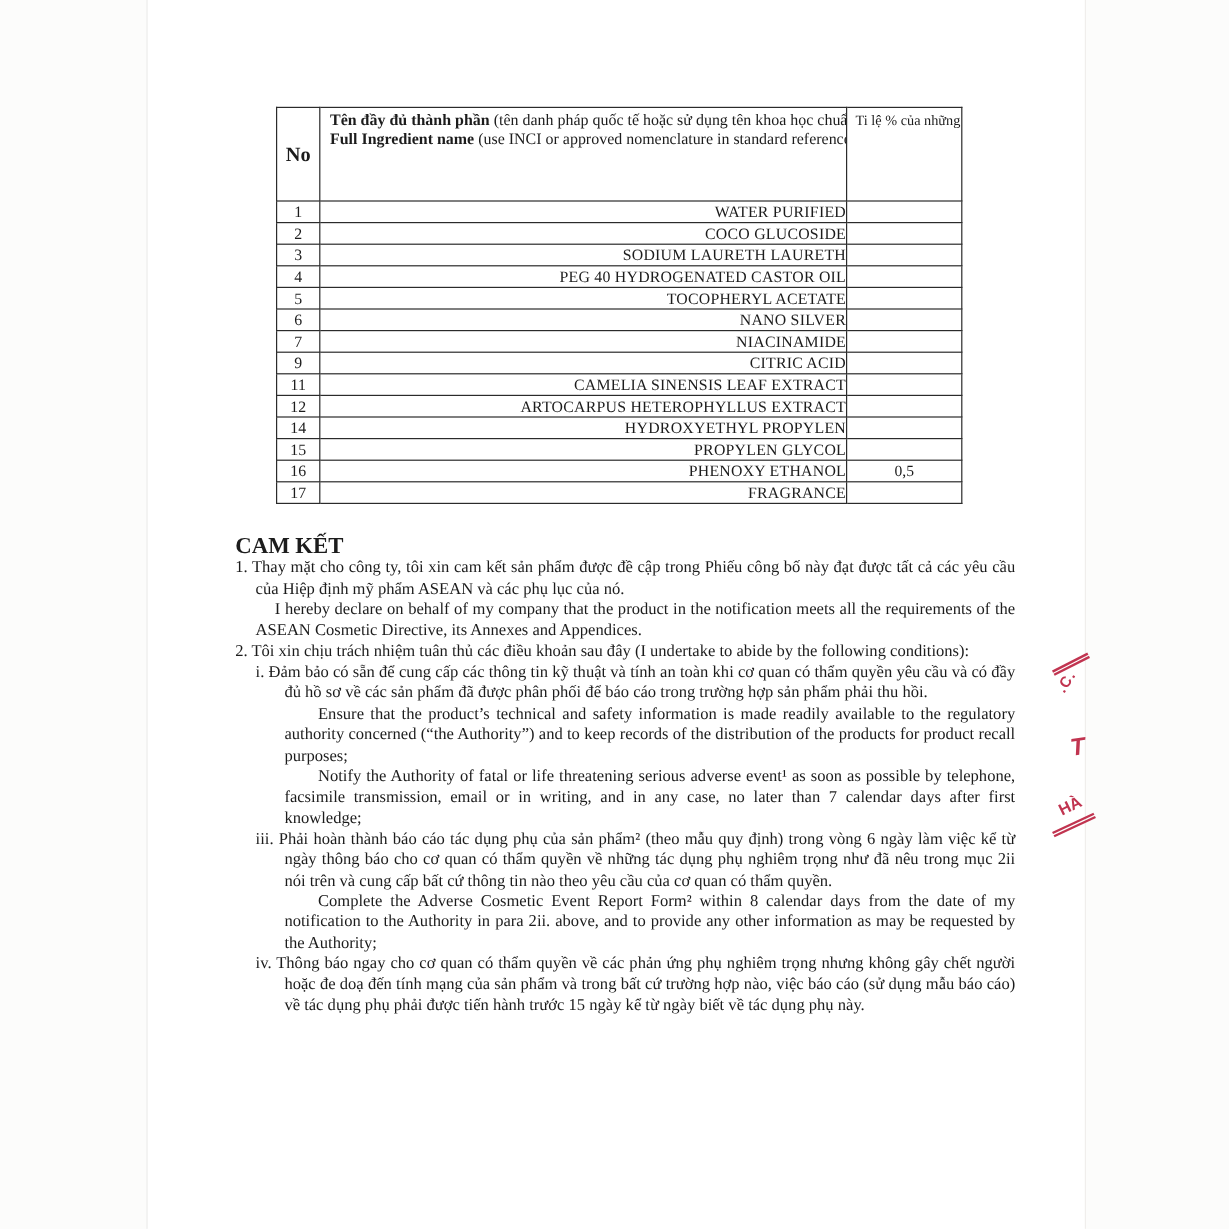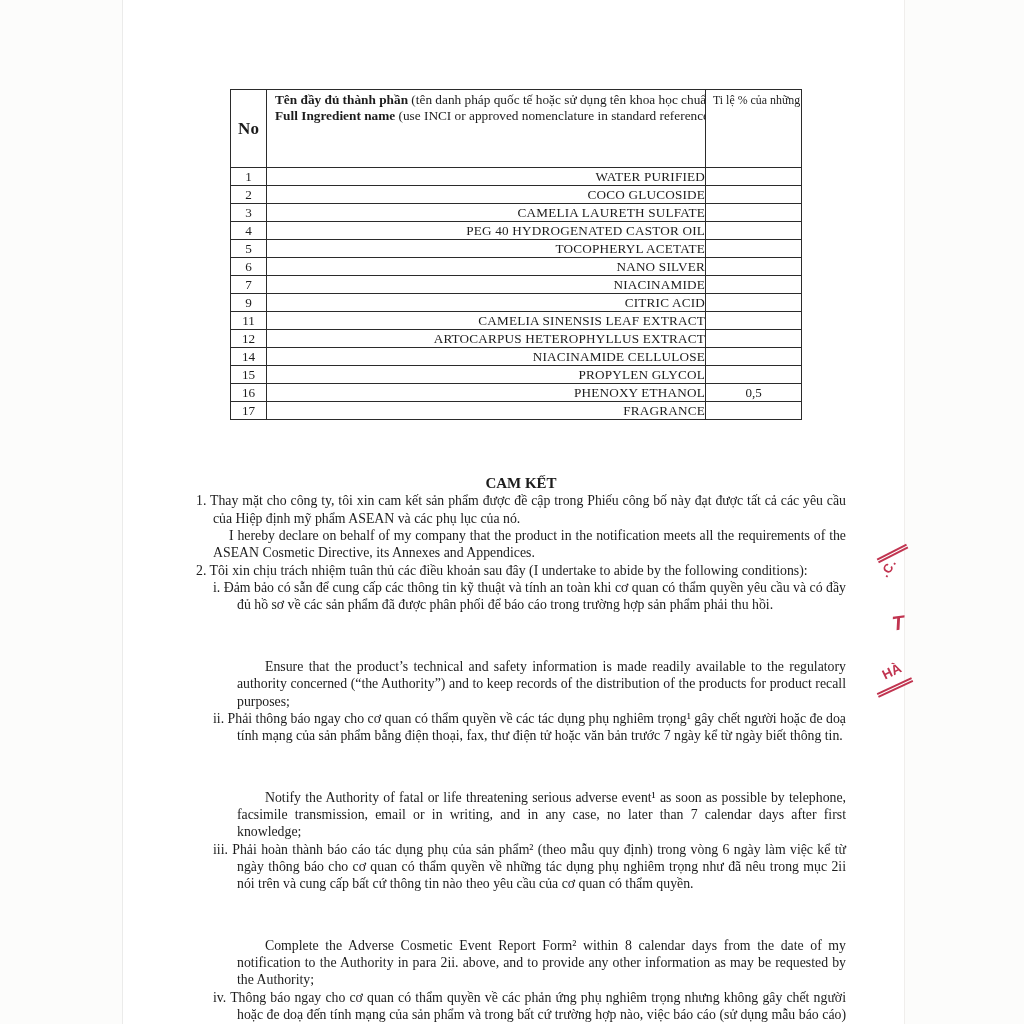--- a/index.html
+++ b/index.html
@@ -42,26 +42,26 @@
   tbody td { height:17px; font-size:13.2px; line-height:17px; padding:0;text-align:right; }
   td.c-no  { text-align:center; }
   td.c-name{ padding-left:10px; letter-spacing:0.2px; }
   td.c-pct { text-align:center; font-size:13px; }
   
   .declaration {
     position:absolute; left:196px; top:447px; width:650px;
     font-size:13.8px; line-height:17.35px;
     text-align:justify; color:#1c1c1c;
   }
-  .decl-title { text-align:center; font-weight:bold; font-size:15px; line-height:17.4px;margin-top:28px; }
+  .decl-title { text-align:left; font-weight:bold; font-size:19px; line-height:17.4px; }
   .num-item   { padding-left:17px; text-indent:-17px; }
   .num-item-en{ padding-left:17px; text-indent:16px; }
   .sub-items  { margin-left:17px; }
   .sub-vn { padding-left:24px; text-indent:-24px; }
-  .sub-en { padding-left:24px; text-indent:28px;margin-top:44px; }
+  .sub-en { padding-left:24px; text-indent:28px; }
   
   .stamp-frag {
     position:absolute; color:#c13450;
     font-family:"Liberation Sans","DejaVu Sans",sans-serif;
     font-weight:bold;
   }
   .stamp-lines {
     position:absolute; width:33px; height:5px;
     border-top:2.2px solid #c13450; border-bottom:2.2px solid #c13450;
   }
@@ -98,21 +98,21 @@
         <td class="c-name">WATER PURIFIED</td>
         <td class="c-pct"></td>
       </tr>
     <tr>
         <td class="c-no">2</td>
         <td class="c-name">COCO GLUCOSIDE</td>
         <td class="c-pct"></td>
       </tr>
     <tr>
         <td class="c-no">3</td>
-        <td class="c-name">CAMELIA LAURETH SULFATE</td>
+        <td class="c-name">SODIUM LAURETH LAURETH</td>
         <td class="c-pct"></td>
       </tr>
     <tr>
         <td class="c-no">4</td>
         <td class="c-name">PEG 40 HYDROGENATED CASTOR OIL</td>
         <td class="c-pct"></td>
       </tr>
     <tr>
         <td class="c-no">5</td>
         <td class="c-name">TOCOPHERYL ACETATE</td>
@@ -138,21 +138,21 @@
         <td class="c-name">CAMELIA SINENSIS LEAF EXTRACT</td>
         <td class="c-pct"></td>
       </tr>
     <tr>
         <td class="c-no">12</td>
         <td class="c-name">ARTOCARPUS HETEROPHYLLUS EXTRACT</td>
         <td class="c-pct"></td>
       </tr>
     <tr>
         <td class="c-no">14</td>
-        <td class="c-name">NIACINAMIDE CELLULOSE</td>
+        <td class="c-name">HYDROXYETHYL PROPYLEN</td>
         <td class="c-pct"></td>
       </tr>
     <tr>
         <td class="c-no">15</td>
         <td class="c-name">PROPYLEN GLYCOL</td>
         <td class="c-pct"></td>
       </tr>
     <tr>
         <td class="c-no">16</td>
         <td class="c-name">PHENOXY ETHANOL</td>
@@ -167,21 +167,20 @@
 </table>
 
 <div class="declaration">
   <div class="decl-title">CAM KẾT</div>
   <div class="num-item">1. Thay mặt cho công ty, tôi xin cam kết sản phẩm được đề cập trong Phiếu công bố này đạt được tất cả các yêu cầu của Hiệp định mỹ phẩm ASEAN và các phụ lục của nó.</div>
   <div class="num-item-en">I hereby declare on behalf of my company that the product in the notification meets all the requirements of the ASEAN Cosmetic Directive, its Annexes and Appendices.</div>
   <div class="num-item">2. Tôi xin chịu trách nhiệm tuân thủ các điều khoản sau đây (I undertake to abide by the following conditions):</div>
   <div class="sub-items">
     <div class="sub-vn">i. Đảm bảo có sẵn để cung cấp các thông tin kỹ thuật và tính an toàn khi cơ quan có thẩm quyền yêu cầu và có đầy đủ hồ sơ về các sản phẩm đã được phân phối để báo cáo trong trường hợp sản phẩm phải thu hồi.</div>
     <div class="sub-en">Ensure that the product’s technical and safety information is made readily available to the regulatory authority concerned (“the Authority”) and to keep records of the distribution of the products for product recall purposes;</div>
-    <div class="sub-vn">ii. Phải thông báo ngay cho cơ quan có thẩm quyền về các tác dụng phụ nghiêm trọng¹ gây chết người hoặc đe doạ tính mạng của sản phẩm bằng điện thoại, fax, thư điện tử hoặc văn bản trước 7 ngày kể từ ngày biết thông tin.</div>
     <div class="sub-en">Notify the Authority of fatal or life threatening serious adverse event¹ as soon as possible by telephone, facsimile transmission, email or in writing, and in any case, no later than 7 calendar days after first knowledge;</div>
     <div class="sub-vn">iii. Phải hoàn thành báo cáo tác dụng phụ của sản phẩm² (theo mẫu quy định) trong vòng 6 ngày làm việc kể từ ngày thông báo cho cơ quan có thẩm quyền về những tác dụng phụ nghiêm trọng như đã nêu trong mục 2ii nói trên và cung cấp bất cứ thông tin nào theo yêu cầu của cơ quan có thẩm quyền.</div>
     <div class="sub-en">Complete the Adverse Cosmetic Event Report Form² within 8 calendar days from the date of my notification to the Authority in para 2ii. above, and to provide any other information as may be requested by the Authority;</div>
     <div class="sub-vn">iv. Thông báo ngay cho cơ quan có thẩm quyền về các phản ứng phụ nghiêm trọng nhưng không gây chết người hoặc đe doạ đến tính mạng của sản phẩm và trong bất cứ trường hợp nào, việc báo cáo (sử dụng mẫu báo cáo) về tác dụng phụ phải được tiến hành trước 15 ngày kể từ ngày biết về tác dụng phụ này.</div>
   </div>
 </div>
 
 <div class="stamp-lines" id="stamp-lines-top"></div>
 <div class="stamp-frag" id="stamp-frag-c">.C.</div>
 <div class="stamp-frag" id="stamp-frag-t">T</div>

